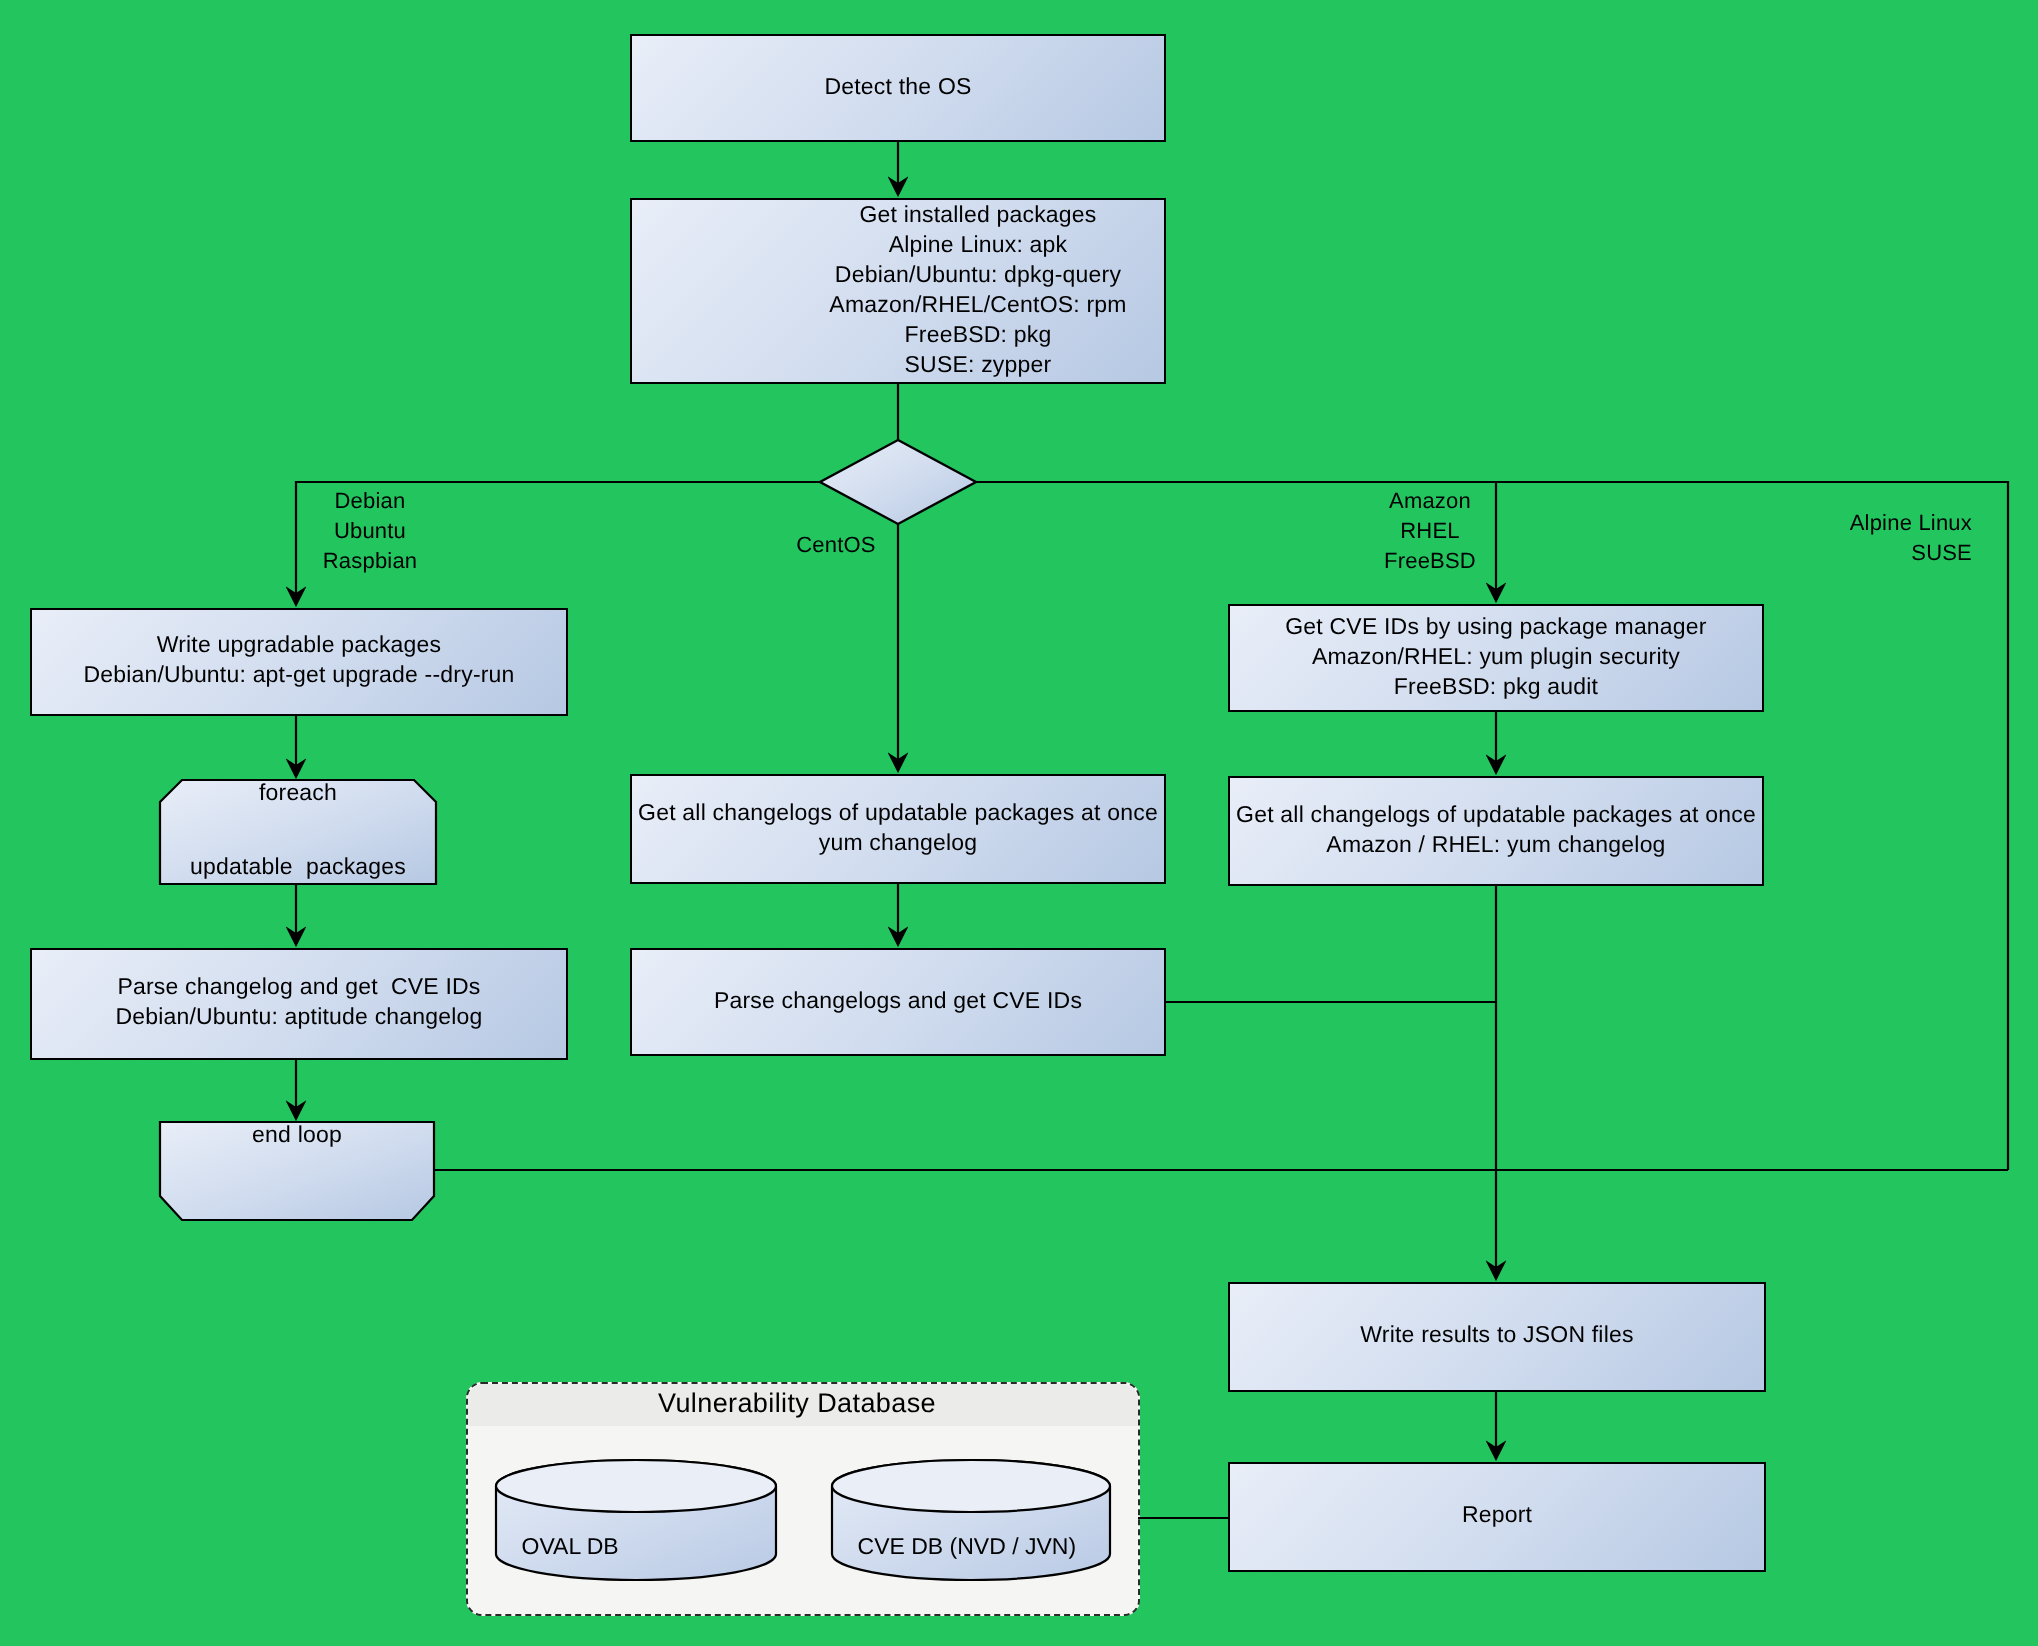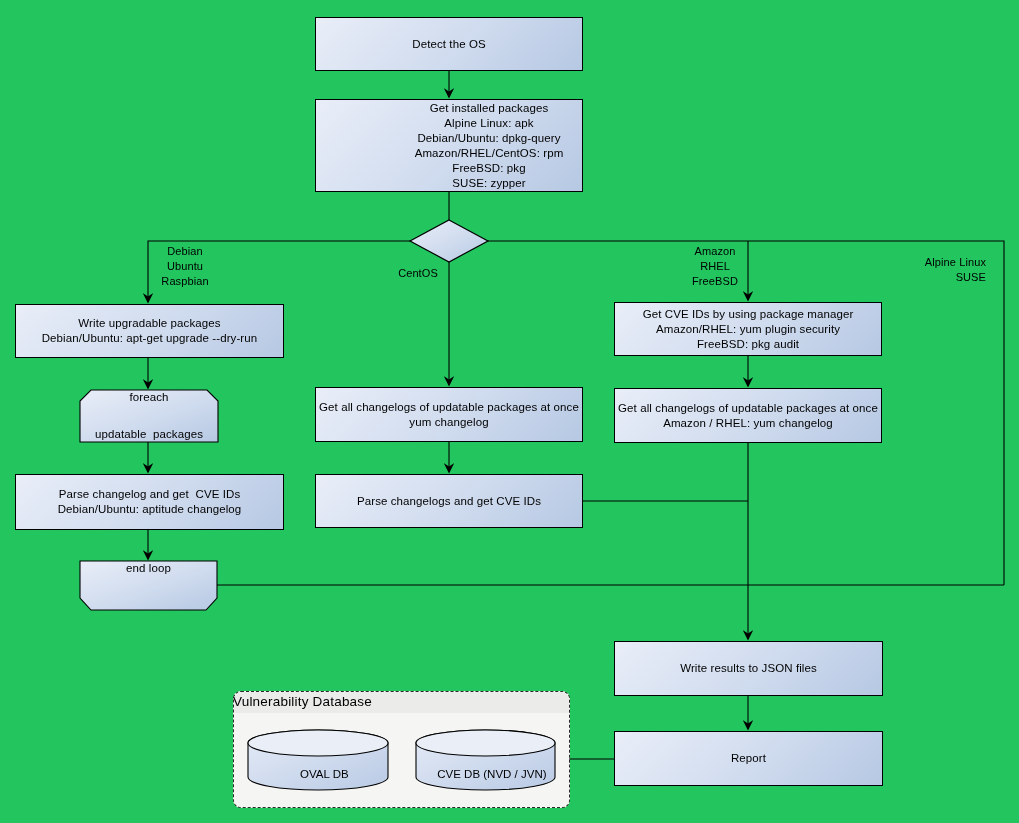--- a/index.html
+++ b/index.html
@@ -23,23 +23,23 @@
   }
   .branch-label.right{text-align:right;}
   .vdb{
     position:absolute;left:233px;top:691px;width:337px;height:117px;
     background:#f5f5f4;border:1px dashed #2a2a2a;border-radius:8px;
   }
   .vdb-titlebar{
     position:absolute;left:0;top:0;width:100%;height:21px;background:#ebebea;
     border-radius:8px 8px 0 0;
   }
-  .vdb-title-wrap{position:absolute;left:233px;top:694px;width:331px;text-align:left;font-size:13.5px;letter-spacing:0.2px;}
+  .vdb-title-wrap{position:absolute;left:233px;top:694px;width:331px;text-align:center;font-size:13.5px;letter-spacing:0.2px;}
   .cyl-label{
-    position:absolute;font-size:11.5px;line-height:14px;text-align:center;white-space:pre;
+    position:absolute;font-size:11.5px;line-height:14px;white-space:pre;
   }
 </style>
 </head>
 <body>
 
 <div class="canvas">
 
   <div class="vdb">
     <div class="vdb-titlebar"></div>
   </div>

